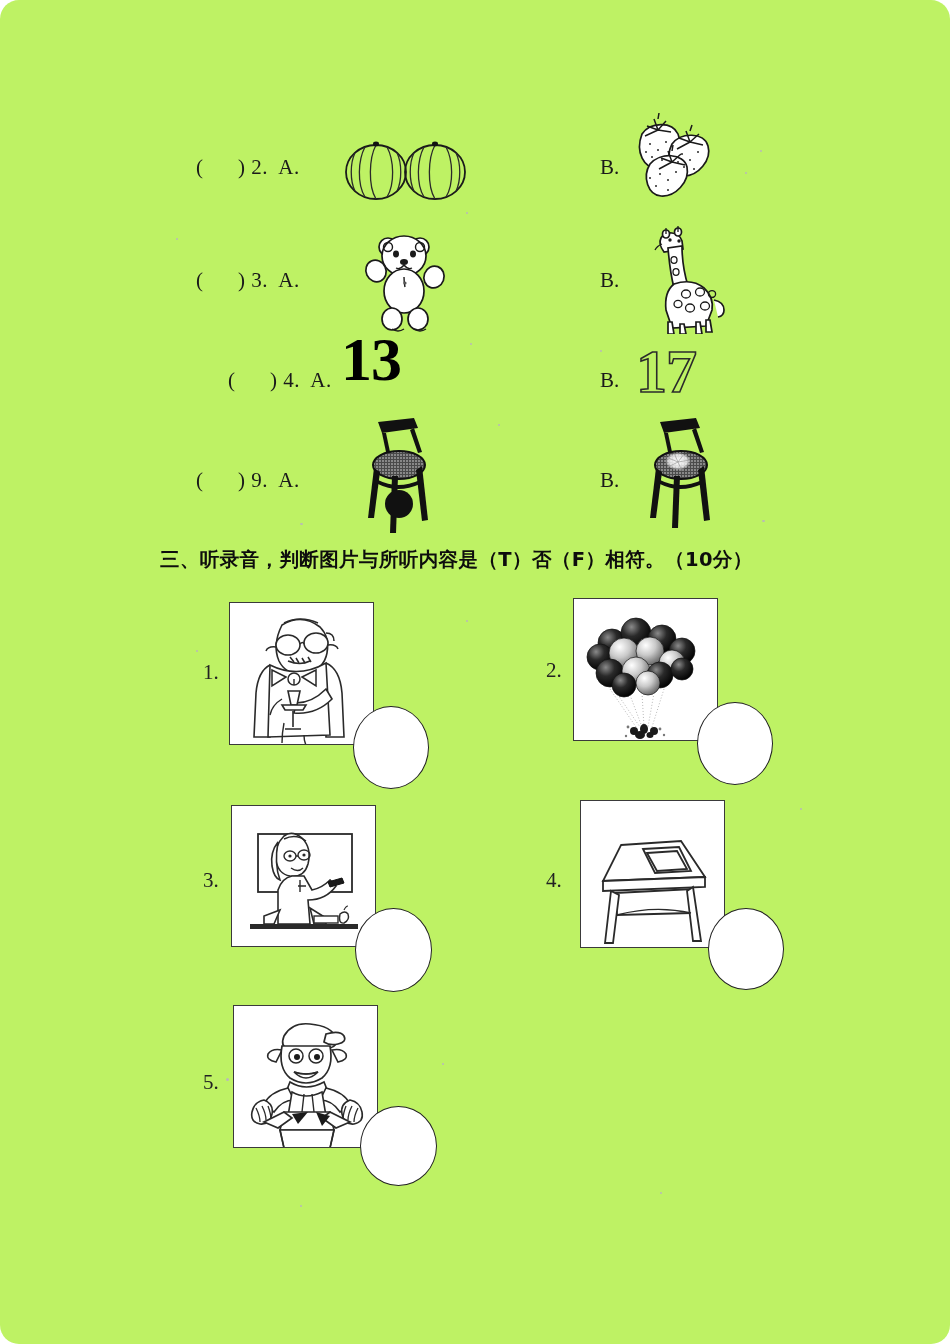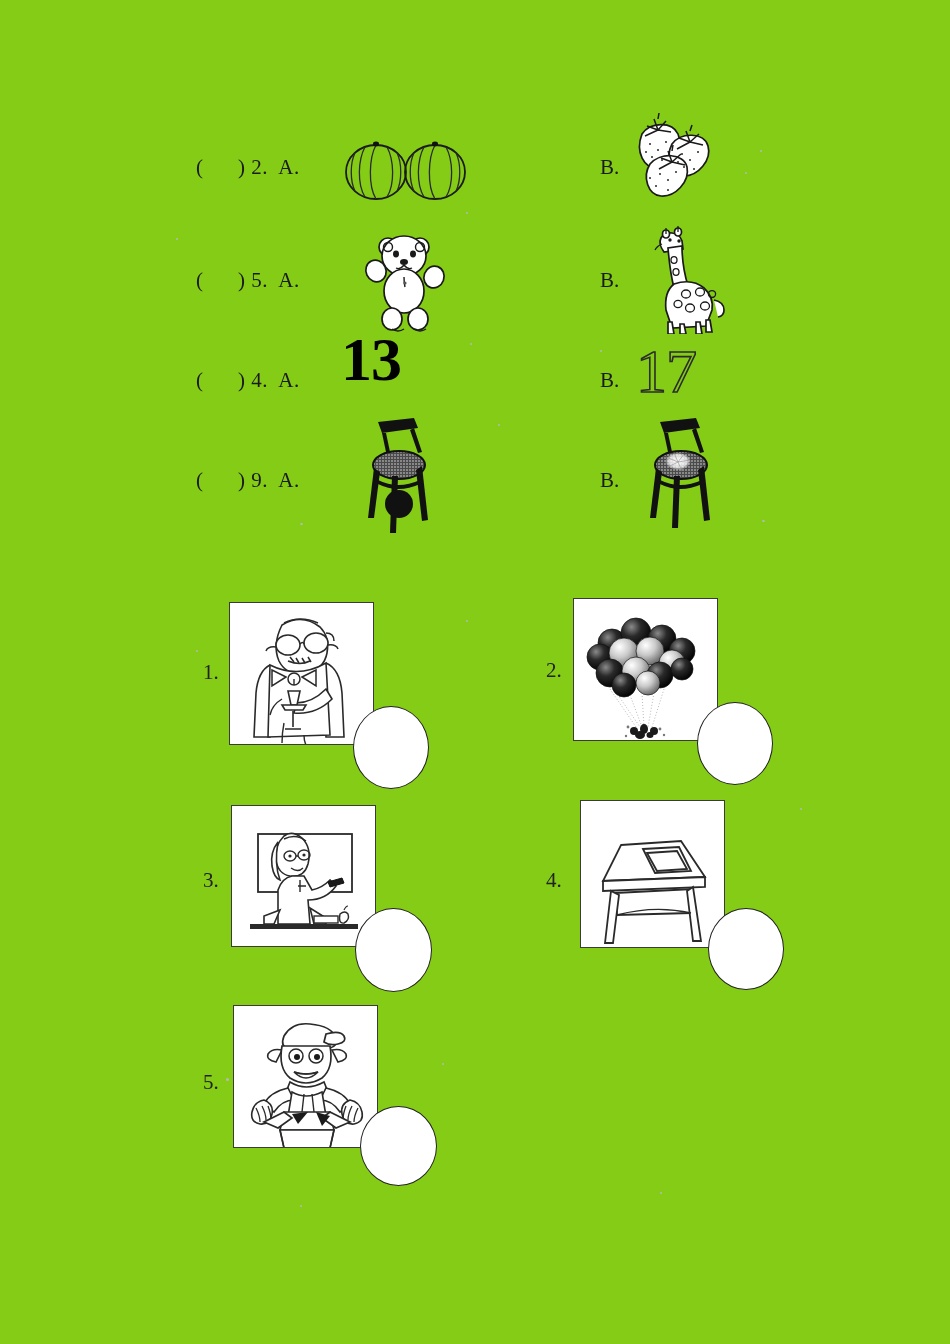--- a/index.html
+++ b/index.html
@@ -1,20 +1,20 @@
 <!DOCTYPE html>
 <html><head>
 <meta charset="utf-8">
 <style>
   html,body{margin:0;padding:0;background:#ffffff;}
   body{
     width:950px;height:1344px;position:relative;overflow:hidden;
     font-family:"Liberation Serif",serif;color:#111;
   }
-  .page{position:absolute;inset:0;background:#84cc16;}
+  .page{position:absolute;inset:0;background:#bef264;border-radius:19px;}
 
   
   .abs{position:absolute;}
   .mc-stem{
     position:absolute;left:196px;
     font-family:"Liberation Serif",serif;
     font-size:21px;letter-spacing:.5px;white-space:pre;color:#1a1a1a;
   }
   .opt-b{
     position:absolute;left:600px;
@@ -51,21 +51,21 @@
   
   .num-solid{
     position:absolute;
     font-family:"Liberation Serif",serif;
     font-weight:bold;font-size:62px;line-height:1;
     color:#000;letter-spacing:-1px;
   }
   .num-hollow{
     position:absolute;
     font-family:"Liberation Serif",serif;
-    font-weight:normal;font-size:62px;line-height:1;
+    font-weight:bold;font-size:62px;line-height:1;
     color:transparent;letter-spacing:-1px;
     -webkit-text-stroke:1.6px #2b2b2b;
   }
   svg{display:block;}
 </style>
 </head>
 <body>
 
 <div class="page">
 
@@ -145,21 +145,21 @@
         <circle cx="32" cy="62" r="1"></circle>
           <circle cx="40" cy="68" r="1"></circle>
         <circle cx="48" cy="60" r="1"></circle>
           <circle cx="28" cy="74" r="1"></circle>
         <circle cx="40" cy="78" r="1"></circle>
           <circle cx="22" cy="66" r="1"></circle>
       </g>
     </svg>
   </div>
 
-  <div class="mc-stem" style="top:268px;">(      ) 5.  A.</div>
+  <div class="mc-stem" style="top:268px;">(      ) 3.  A.</div>
 
   <div class="abs" style="left:348px;top:225px;width:108px;height:108px;">
     <svg viewBox="0 0 108 108" width="108" height="108">
       <g fill="#fff" stroke="#1a1a1a" stroke-width="1.7">
         <ellipse cx="40" cy="22" rx="9" ry="9"></ellipse>
         <ellipse cx="72" cy="22" rx="9" ry="9"></ellipse>
         <ellipse cx="56" cy="31" rx="22" ry="20"></ellipse>
         <ellipse cx="56" cy="66" rx="20" ry="22"></ellipse>
         <ellipse cx="28" cy="46" rx="10" ry="11" transform="rotate(-25 28 46)"></ellipse>
         <ellipse cx="86" cy="52" rx="10" ry="11" transform="rotate(20 86 52)"></ellipse>
@@ -213,21 +213,21 @@
         <ellipse cx="48" cy="72" rx="4.5" ry="4"></ellipse>
         <ellipse cx="62" cy="70" rx="4.5" ry="4"></ellipse>
         <ellipse cx="52" cy="86" rx="4.5" ry="4"></ellipse>
         <ellipse cx="67" cy="84" rx="4.5" ry="4"></ellipse>
         <ellipse cx="40" cy="82" rx="4" ry="3.6"></ellipse>
         <ellipse cx="74" cy="72" rx="3.6" ry="3.4"></ellipse>
       </g>
     </svg>
   </div>
 
-  <div class="mc-stem" style="top:368px;">(      ) 4.  A.</div>
+  <div class="mc-stem" style="top:368px;margin-left:32px;">(      ) 4.  A.</div>
 
   <div class="num-solid" style="left:341px;top:328px;">13</div>
 
   <div class="opt-b" style="top:368px;">B.</div>
 
   <div class="num-hollow" style="left:636px;top:340px;">17</div>
 
   <div class="mc-stem" style="top:468px;">(      ) 9.  A.</div>
 
   <div class="abs" style="left:352px;top:418px;width:92px;height:115px;">
@@ -273,20 +273,21 @@
       <g stroke="#999" stroke-width="0.7" fill="none">
         <path d="M44 44 l-12 -5 M44 44 l-10 5 M44 44 l4 9 M44 44 l12 -2 M44 44 l6 -8 M44 44 l-4 -9"></path>
       </g>
       <path d="M22 50 L16 100 L22 100 L28 54 Z" fill="#111"></path>
       <path d="M70 48 L76 102 L70 103 L64 52 Z" fill="#111"></path>
       <path d="M40 58 L38 110 L44 110 L46 58 Z" fill="#111"></path>
       <path d="M26 62 Q46 72 68 62 L68 66 Q46 76 26 66 Z" fill="#111"></path>
     </svg>
   </div>
 
+  <div class="section-heading">三、听录音，判断图片与所听内容是（T）否（F）相符。（10分）</div>
 
   <div class="tf-num" style="left:203px;top:660px;">1.</div>
 
   <div class="pic-box" style="left:229px;top:602px;width:145px;height:143px;">
     <svg viewBox="0 0 145 143" width="145" height="143">
       <g fill="#fff" stroke="#2a2a2a" stroke-width="1.6">
         <path d="M52 22 q20 -12 38 2 q10 10 7 26 q-3 16 -20 20 q-20 4 -28 -12 q-7 -16 3 -36 Z"></path>
         <path d="M40 62 q-12 6 -14 28 l-2 44 l16 0 l2 -36"></path>
         <path d="M96 60 q14 6 16 30 l2 44 l-18 0 l-2 -38"></path>
         <path d="M40 62 q28 14 56 -2 l4 72 l-62 2 Z"></path>

